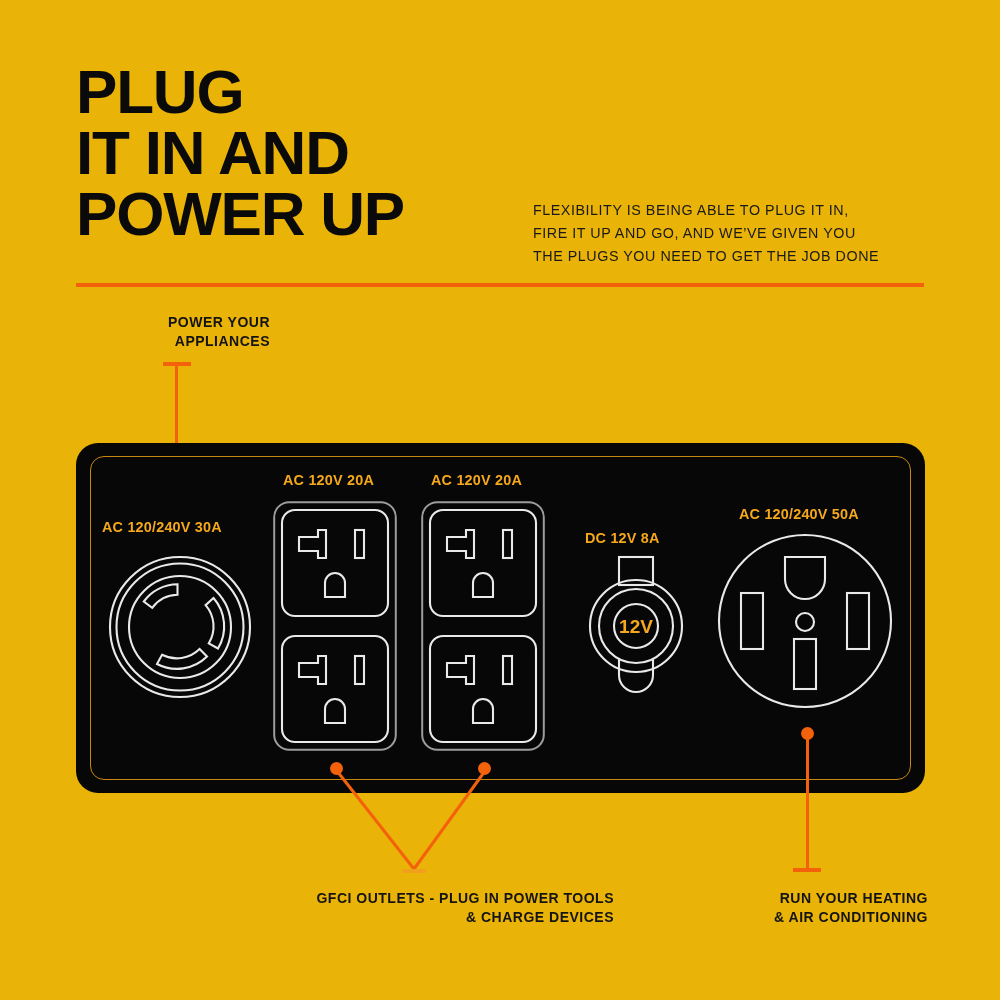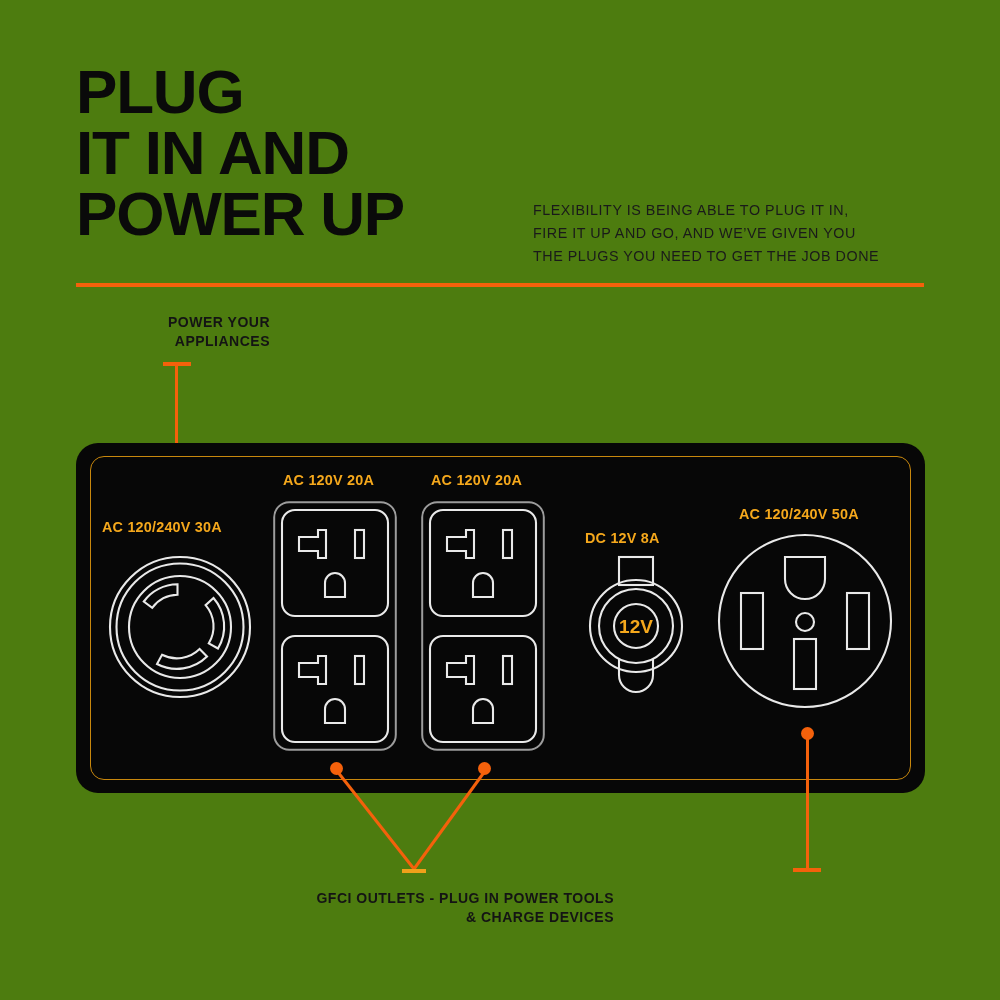--- a/index.html
+++ b/index.html
@@ -6,21 +6,21 @@
   html, body {
     margin: 0; padding: 0;
     width: 1000px; height: 1000px;
     background: #ffffff;
     font-family: "Liberation Sans", sans-serif;
     overflow: hidden;
   }
   #root {
     position: relative;
     width: 1000px; height: 1000px;
-    background: #4d7c0f;
+    background: #eab308;
   }
 
   
   .headline {
     position: absolute;
     left: 76px; top: 62px;
     width: 470px;
     font-size: 62px;
     line-height: 0.98;
     font-weight: 800;
@@ -229,14 +229,16 @@
     <line x1="17" y1="6" x2="94" y2="104" stroke="#f4610b" stroke-width="3"></line>
     <line x1="165" y1="6" x2="94" y2="104" stroke="#f4610b" stroke-width="3"></line>
   </svg>
   <div class="co-cap-amber" style="left:402px; top:869px; width:24px;"></div>
   <div class="callout-text" style="left:214px; top:889px; width:400px;">GFCI OUTLETS - PLUG IN POWER TOOLS
 &amp; CHARGE DEVICES</div>
 
   <div class="co-dot" style="left:801px; top:727px;"></div>
   <div class="co-line-v" style="left:806px; top:733px; height:137px;"></div>
   <div class="co-cap" style="left:793px; top:868px; width:28px;"></div>
+  <div class="callout-text" style="left:686px; top:889px; width:242px;">RUN YOUR HEATING
+&amp; AIR CONDITIONING</div>
 
 </div>
 
 </body></html>

